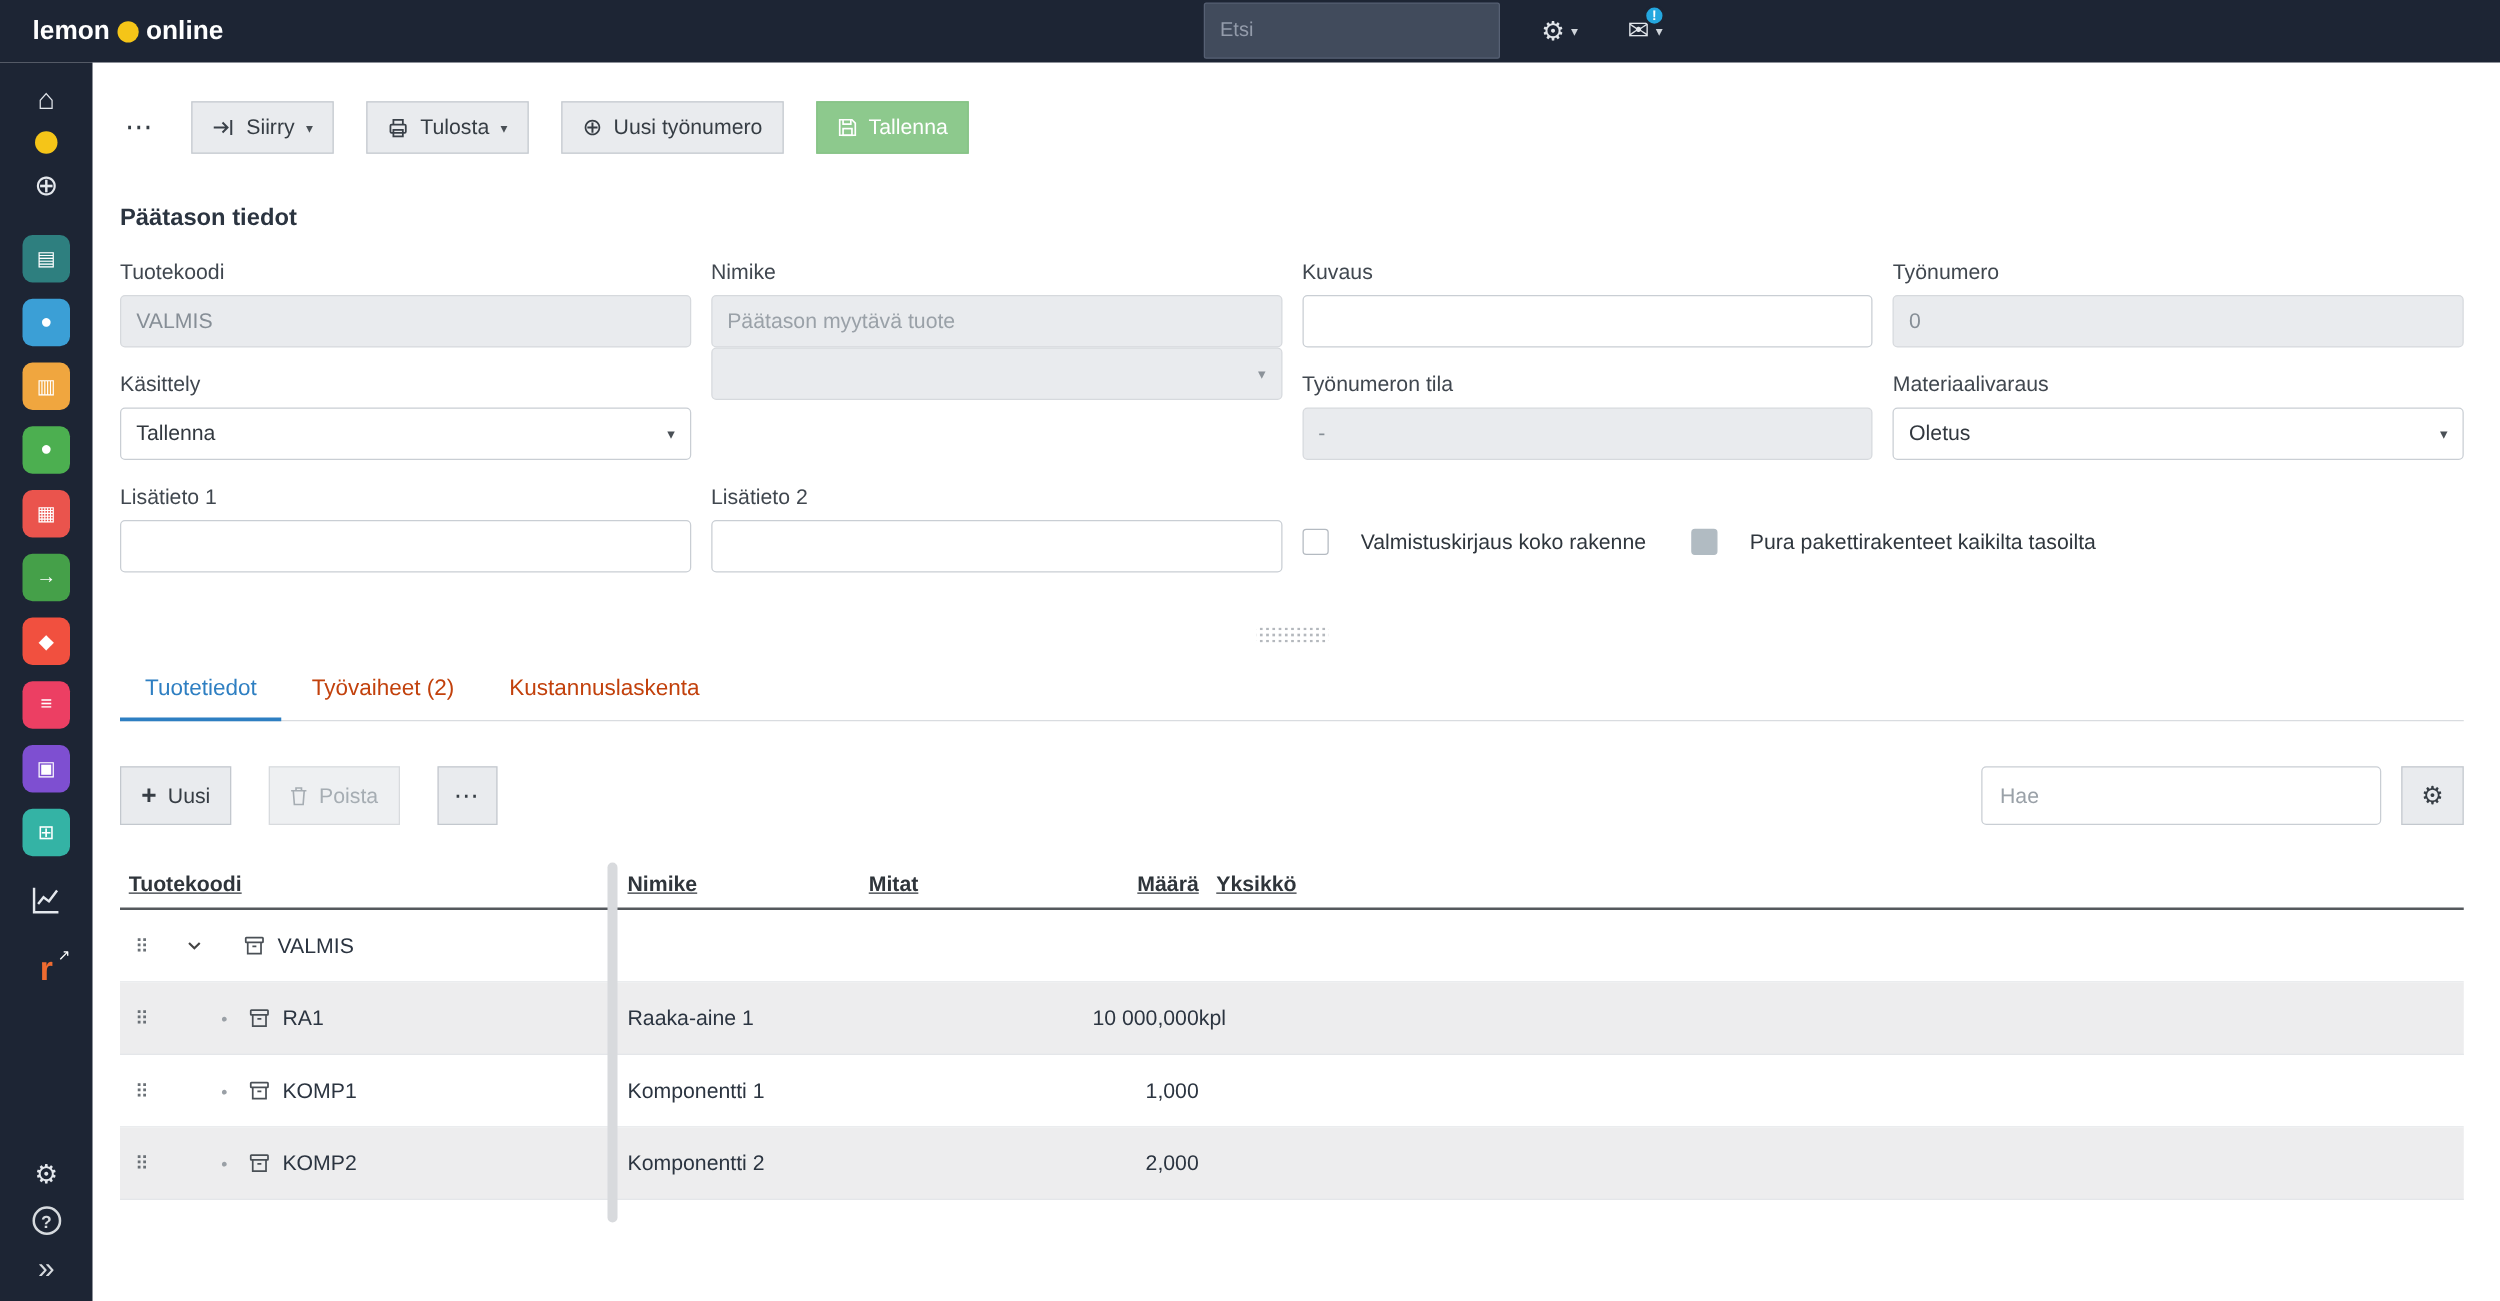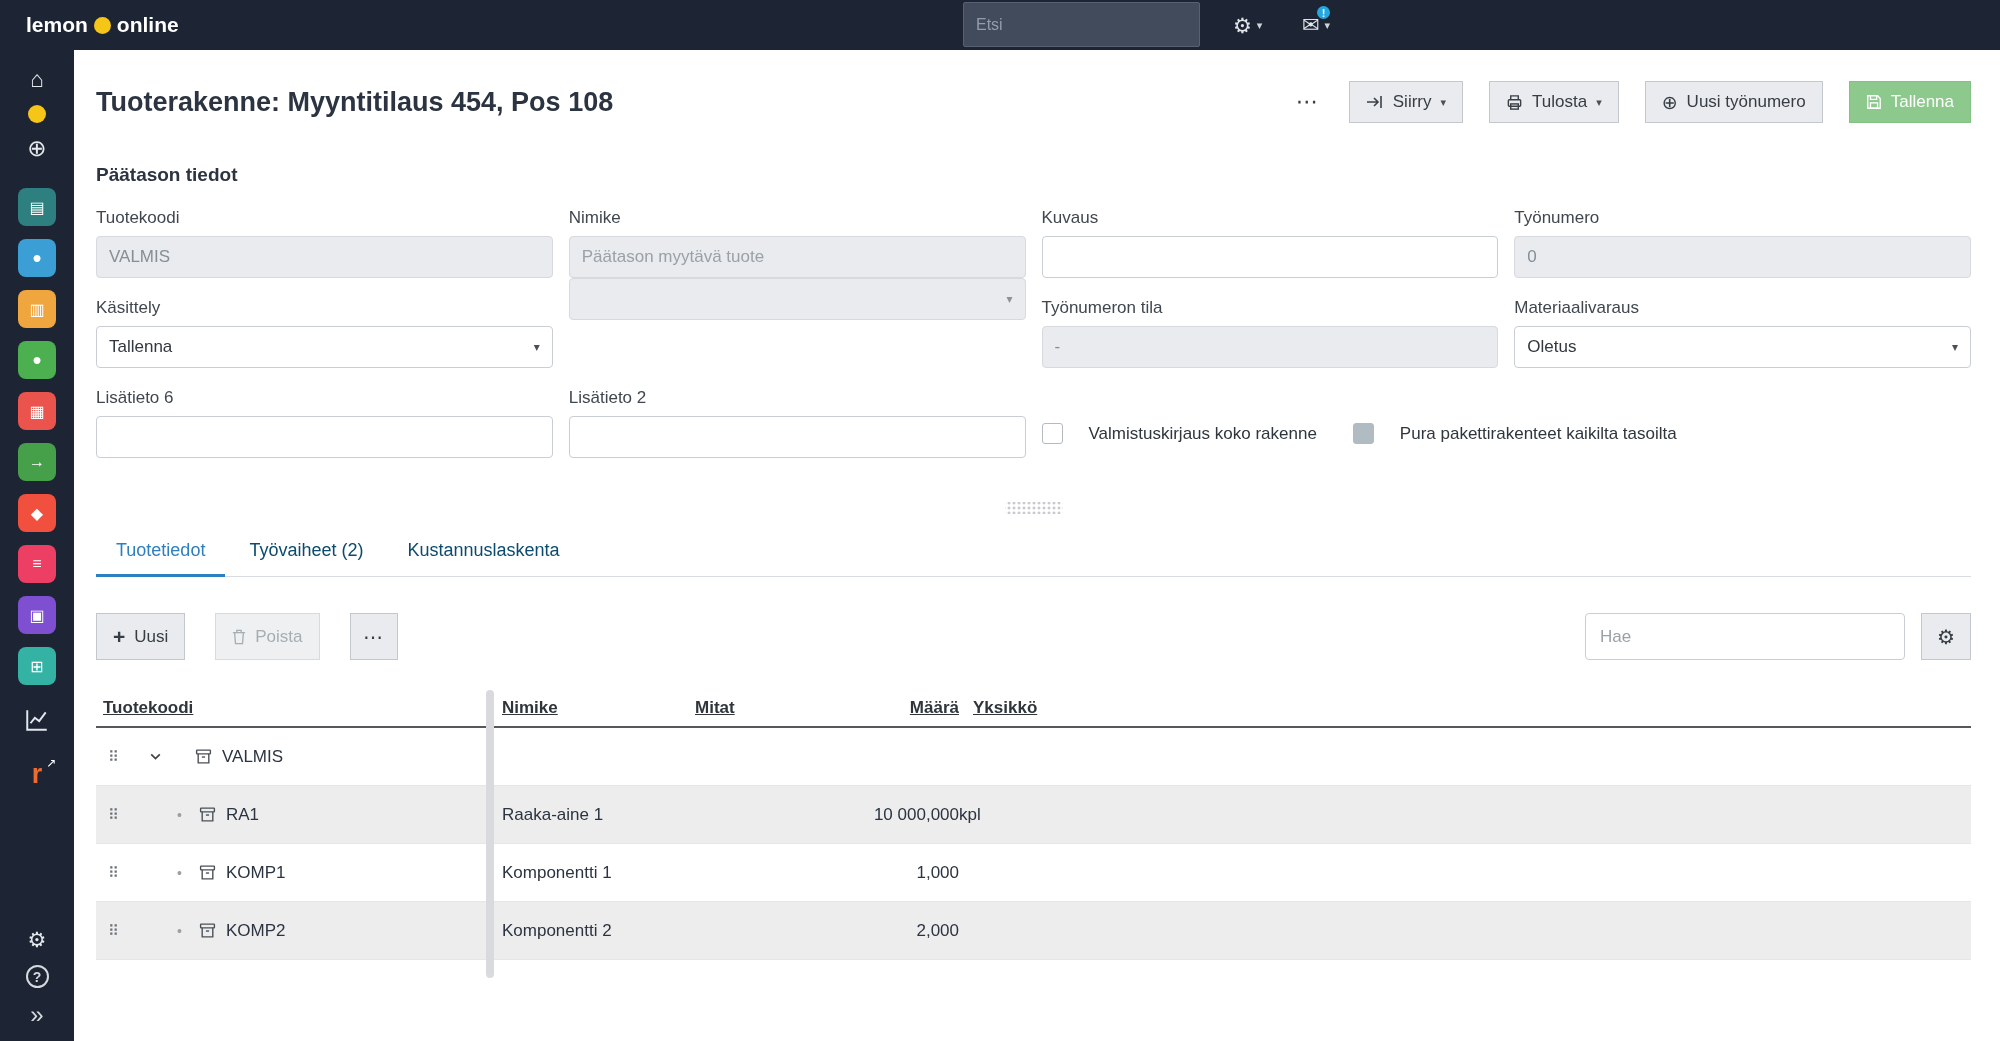--- a/index.html
+++ b/index.html
@@ -83,21 +83,21 @@
     cursor:pointer; flex:0 0 auto; }
   .cb.disabled { background:#b1bbc2; border-color:#b1bbc2; cursor:default; }
   .cb-label { font-size:17px; color:#2f363d; }
 
   .splitter { margin-top:44px; display:flex; justify-content:center; }
   .split-handle { width:58px; height:12px; border-radius:3px; cursor:row-resize;
     background-image:radial-gradient(circle, #b4b8bd 1.3px, transparent 1.4px);
     background-size:5px 5px; background-position:center; }
 
   .tabbar { margin-top:16px; display:flex; gap:4px; border-bottom:1px solid #d9dce0; }
-  .tab { padding:10px 20px 13px 20px; font-size:18px; color:#0c4a6e; cursor:pointer;
+  .tab { padding:10px 20px 13px 20px; font-size:18px; color:#c2410c; cursor:pointer;
     border-bottom:3px solid transparent; margin-bottom:-1px; }
   .tab.active { color:#2e7fc2; border-bottom-color:#2e7fc2; }
 
   .tab-toolbar { margin-top:36px; display:flex; align-items:center; }
   .tab-toolbar .btn { height:47px; }
   .tab-toolbar .gap { width:30px; }
   .btn.disabled { background:#eef0f2; border-color:#d8dbde; color:#a6adb3; cursor:default; }
   .btn-dots { width:48px; justify-content:center; font-size:20px; letter-spacing:1px; }
   .toolbar-right { margin-left:auto; display:flex; align-items:center; gap:16px;padding-left:15px; }
   .search-hae { width:320px; height:47px; border:1px solid #c9ced4; border-radius:4px;
@@ -205,21 +205,20 @@
   <div class="sb-bottom">
     <div class="sb-icon" style="font-size:21px">⚙</div>
     <div class="help-circle">?</div>
     <div class="expand">»</div>
   </div>
 </aside>
 
 <main class="main">
 
   <div class="page-header">
-    <h1 class="page-title">Tuoterakenne: Myyntitilaus 454, Pos 108</h1>
     <div class="page-actions">
       <button class="btn-more">⋯</button>
       <button class="btn">
         <svg width="18" height="16" viewBox="0 0 18 16" fill="none" stroke="#3a4149" stroke-width="1.6">
           <path d="M1 8h10M8 4l4 4-4 4M15 2v12"></path>
         </svg>
         <span>Siirry</span>
         <span class="caret">▾</span>
       </button>
       <button class="btn">
@@ -288,21 +287,21 @@
     </div>
     <div class="cell">
       <div class="flabel">Materiaalivaraus</div>
       <div class="ctrl">
         <span>Oletus</span>
         <span class="caret">▾</span>
       </div>
     </div>
 
     <div class="cell">
-      <div class="flabel">Lisätieto 6</div>
+      <div class="flabel">Lisätieto 1</div>
       <input class="ctrl" value="" style="">
     </div>
     <div class="cell">
       <div class="flabel">Lisätieto 2</div>
       <input class="ctrl" value="" style="">
     </div>
     <div class="checks">
       <div class="check-item">
         <span class="cb"></span>
         <span class="cb-label">Valmistuskirjaus koko rakenne</span>

